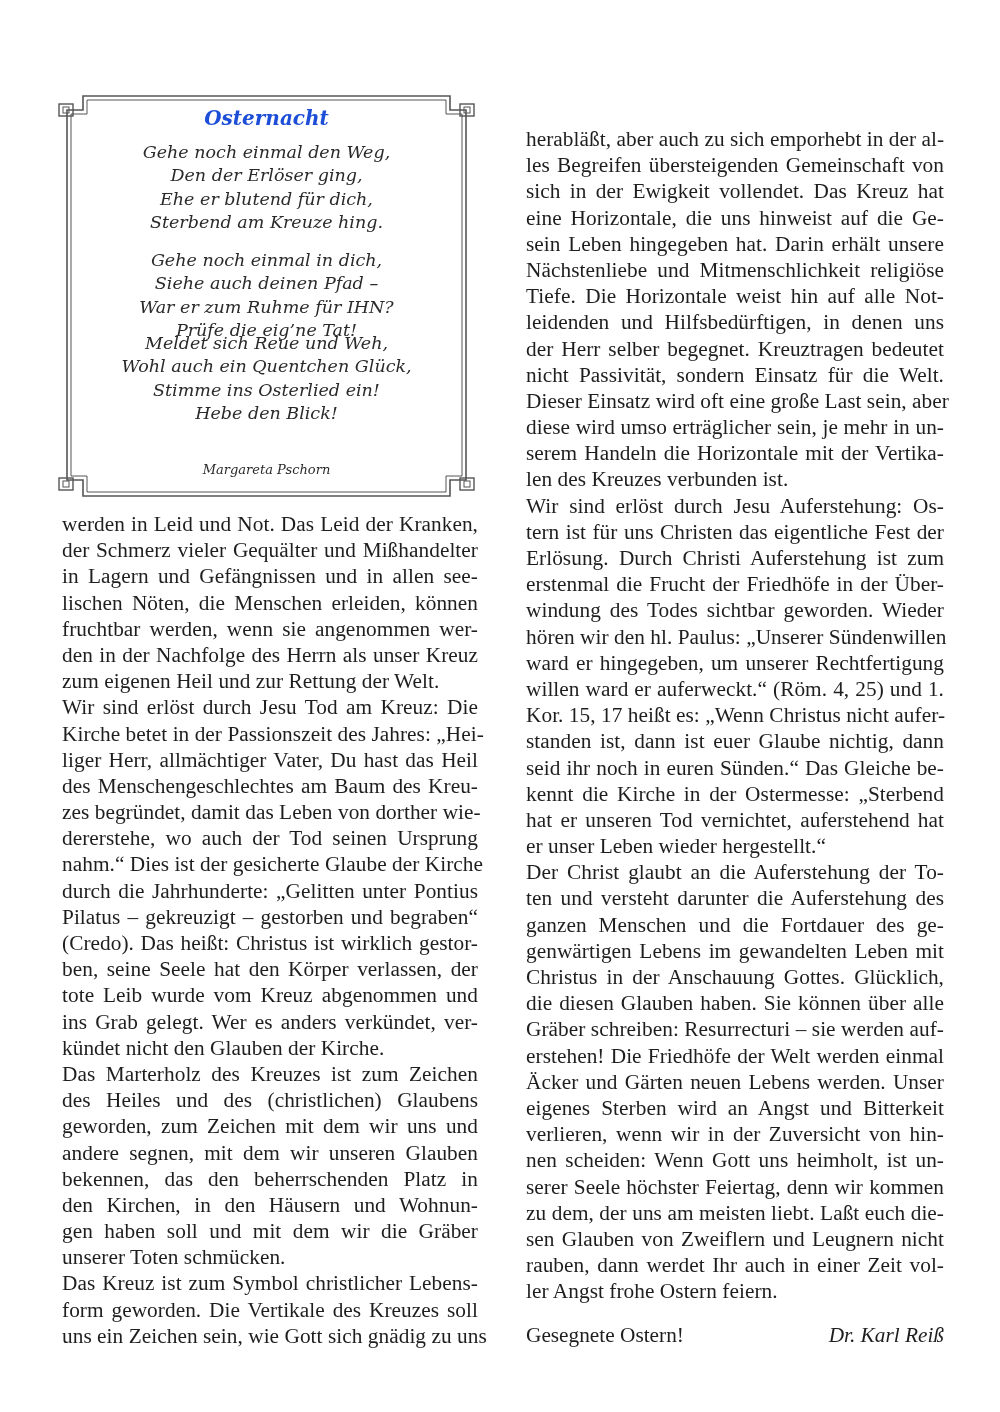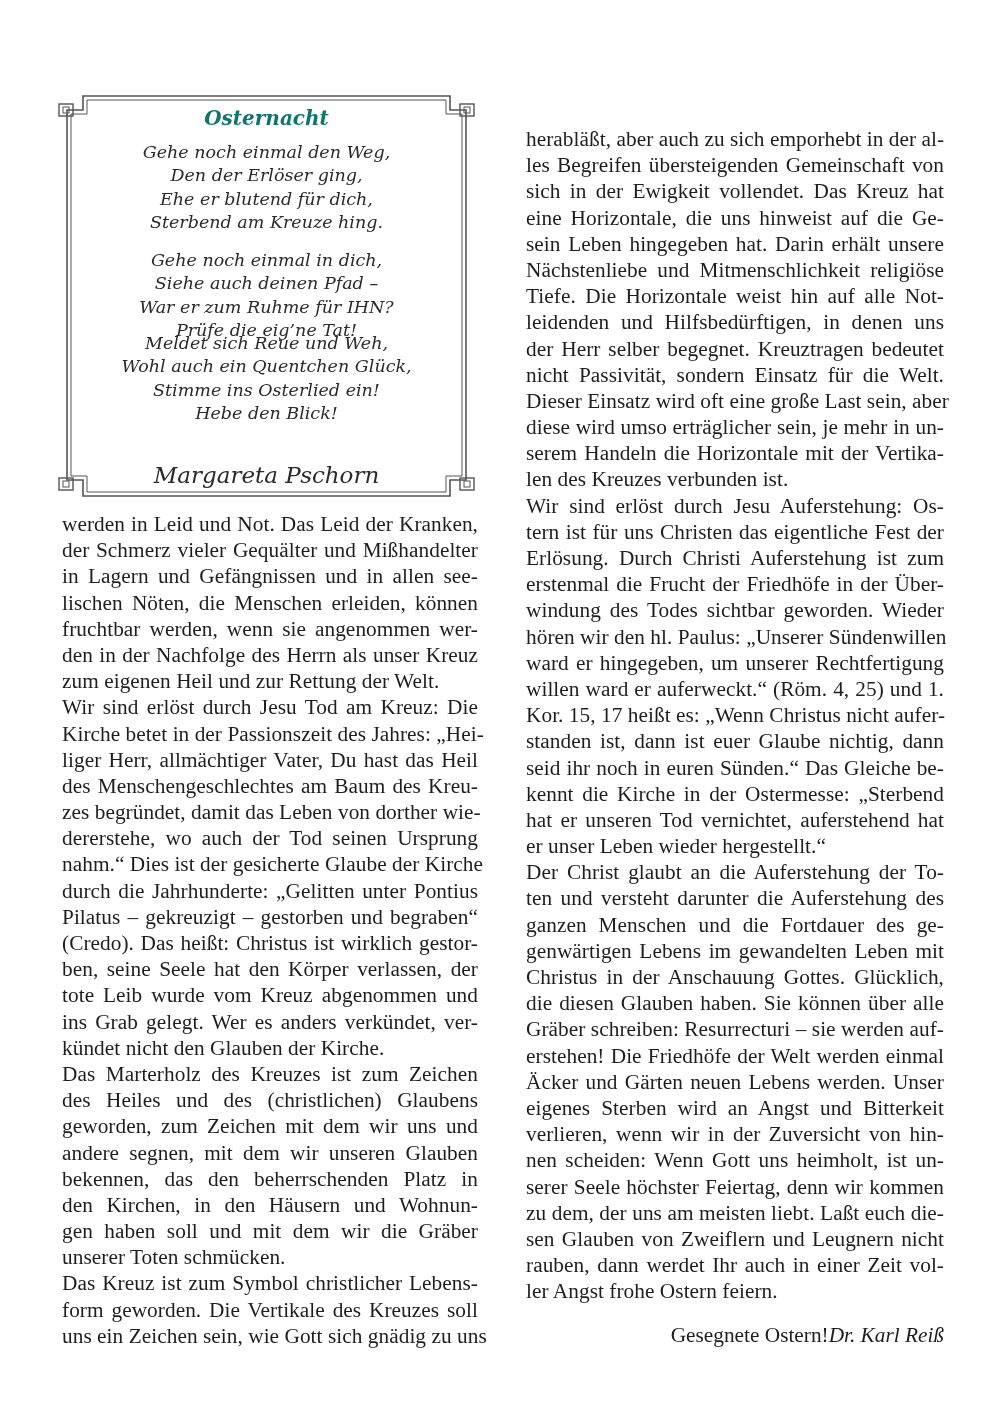--- a/index.html
+++ b/index.html
@@ -39,40 +39,40 @@
     position: absolute;
     left: 0; top: 0; width: 423px;
     text-align: center;
     font-family: "DejaVu Serif", "Liberation Serif", serif;
     font-style: italic;
     color: #2a2a2a;
   }
   .poem-title {
     position: absolute; left: 0; width: 423px; top: 14px;
     font-size: 20px; font-weight: bold; font-style: italic;
-    text-align: center; color: #0f766e;
+    text-align: center; color: #1d4ed8;
   }
   .stanza {
     position: absolute; left: 0; width: 423px;
     font-size: 17.5px; line-height: 23.3px;
     text-align: center;
   }
   .stanza span { display: block; white-space: nowrap; }
   .stanza-1 { top: 49px; }
   .stanza-2 { top: 157px; }
   .stanza-3 { top: 240px; }
   .poem-author {
     position: absolute; left: 0; width: 423px; top: 370px;
-    font-size: 23px; text-align: center;
+    font-size: 13px; text-align: center;
   }
 
   .closing {
     position: absolute; left: 526px; top: 1322px; width: 418px;
     font-size: 21.3px; line-height: 26.2px;
-    display: flex; justify-content: flex-end;
+    display: flex; justify-content: space-between;
   }
   .closing .sig { font-style: italic; }
 </style>
 </head>
 <body>
 
 <div class="poem-frame">
   <svg width="423" height="410" viewBox="0 0 423 410">
     <g fill="none" stroke="#555" stroke-width="1.6">
 

